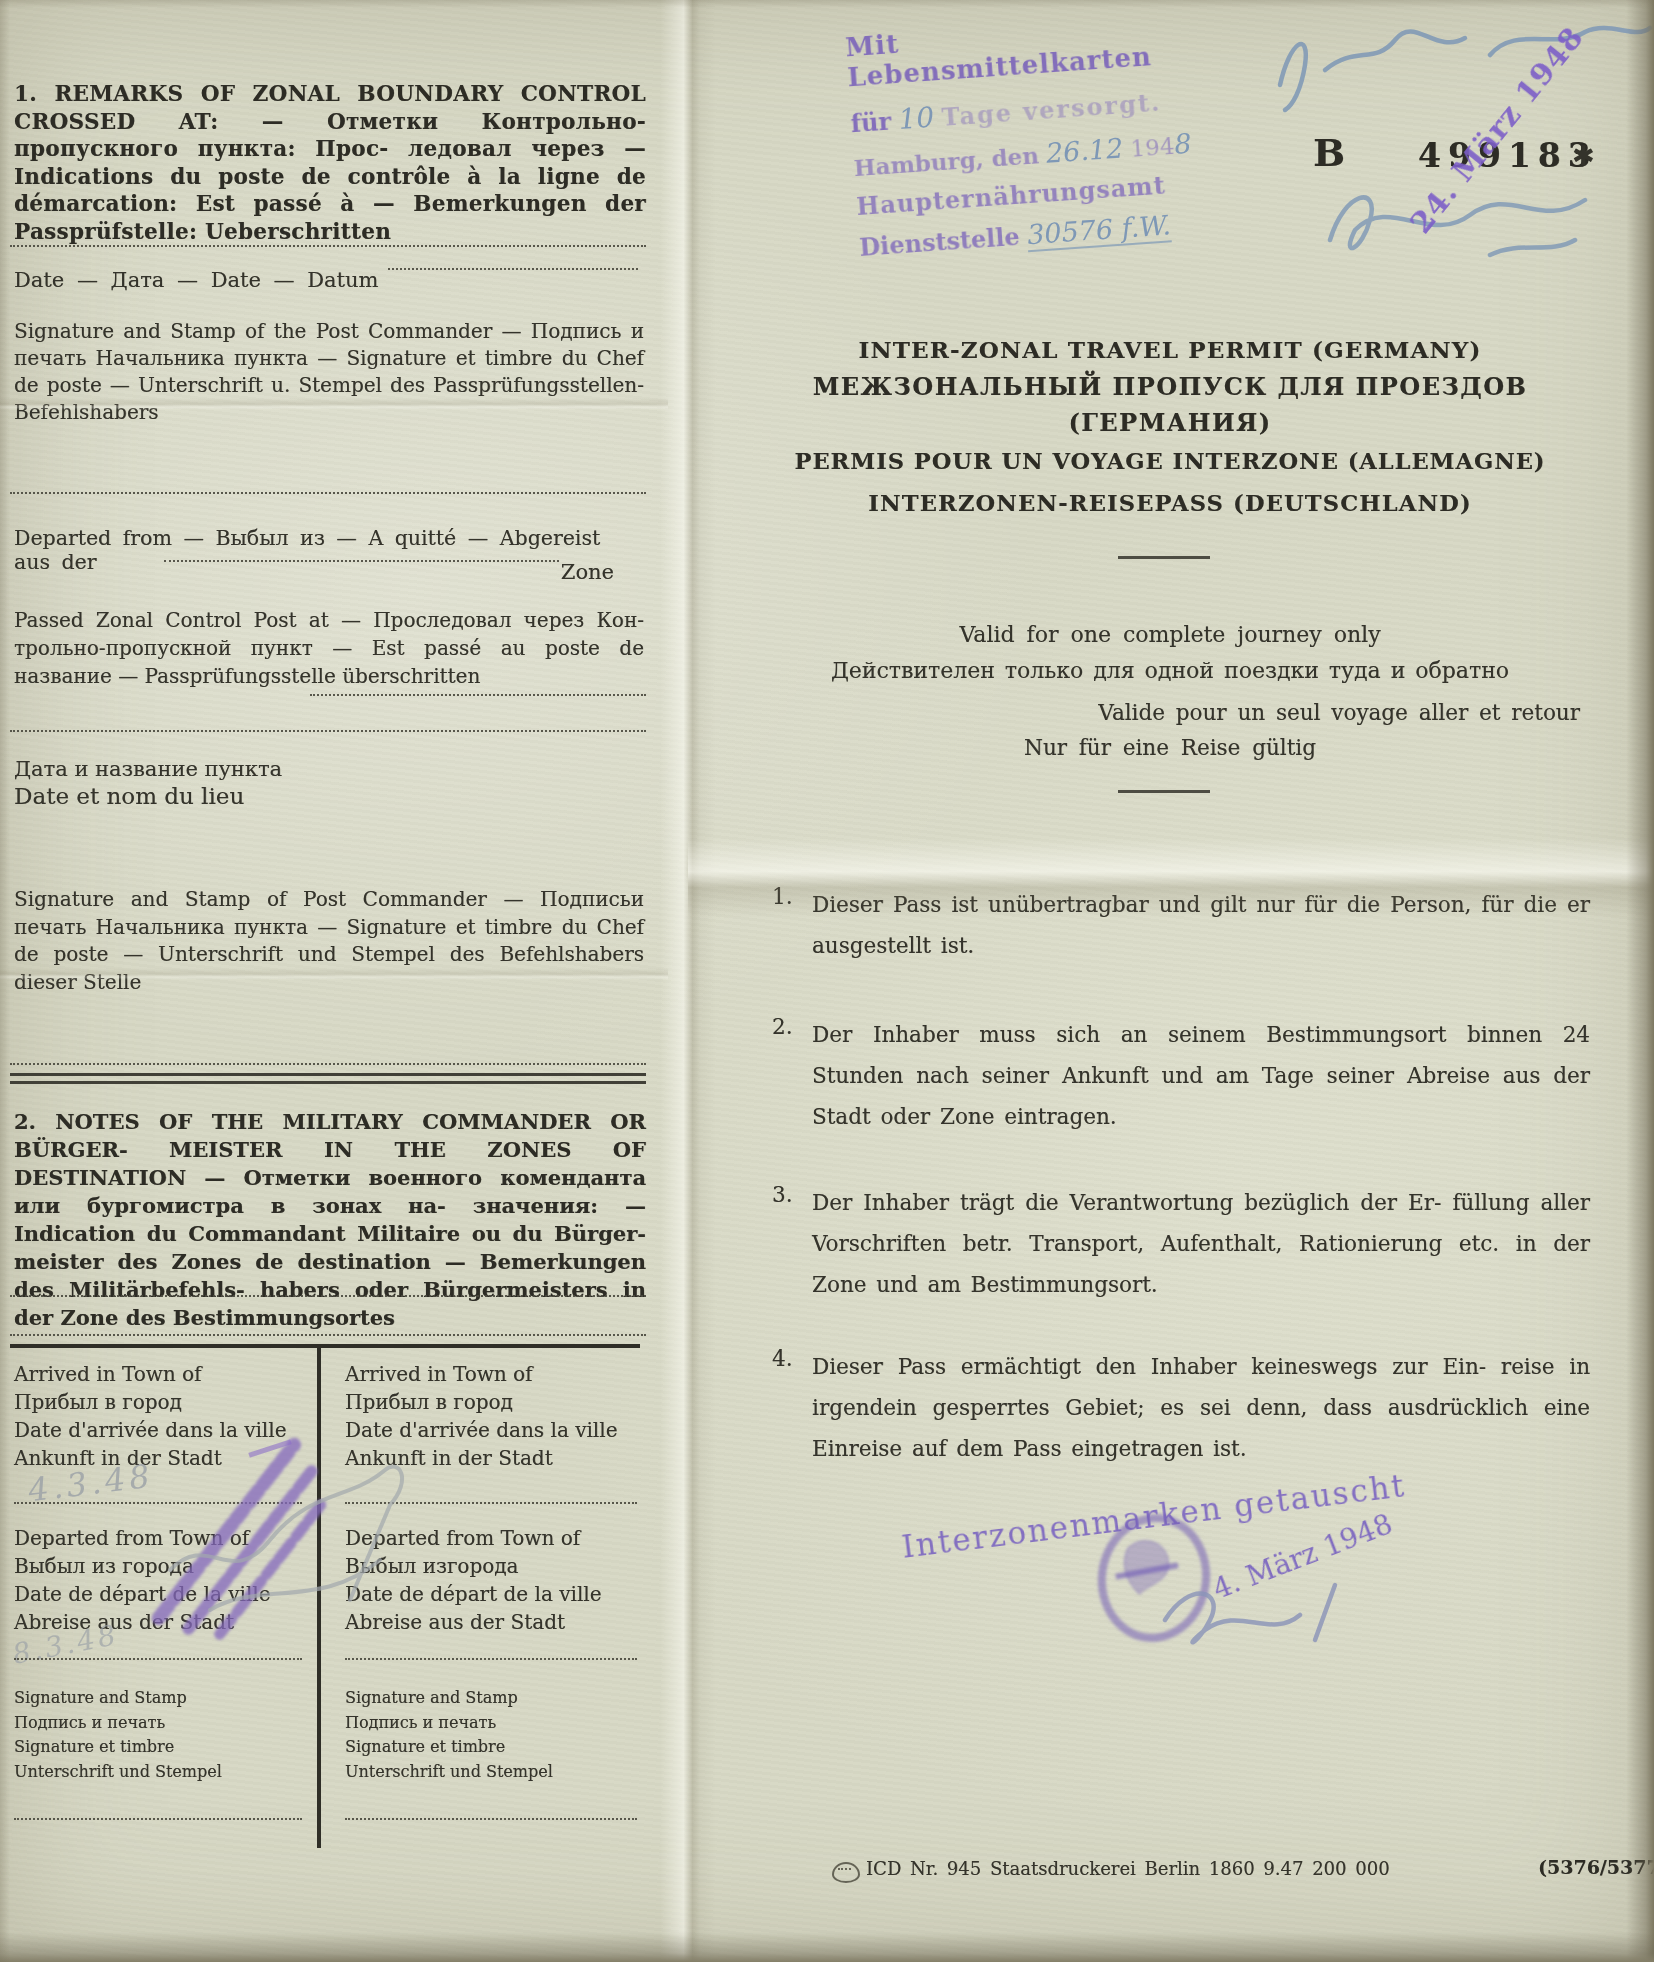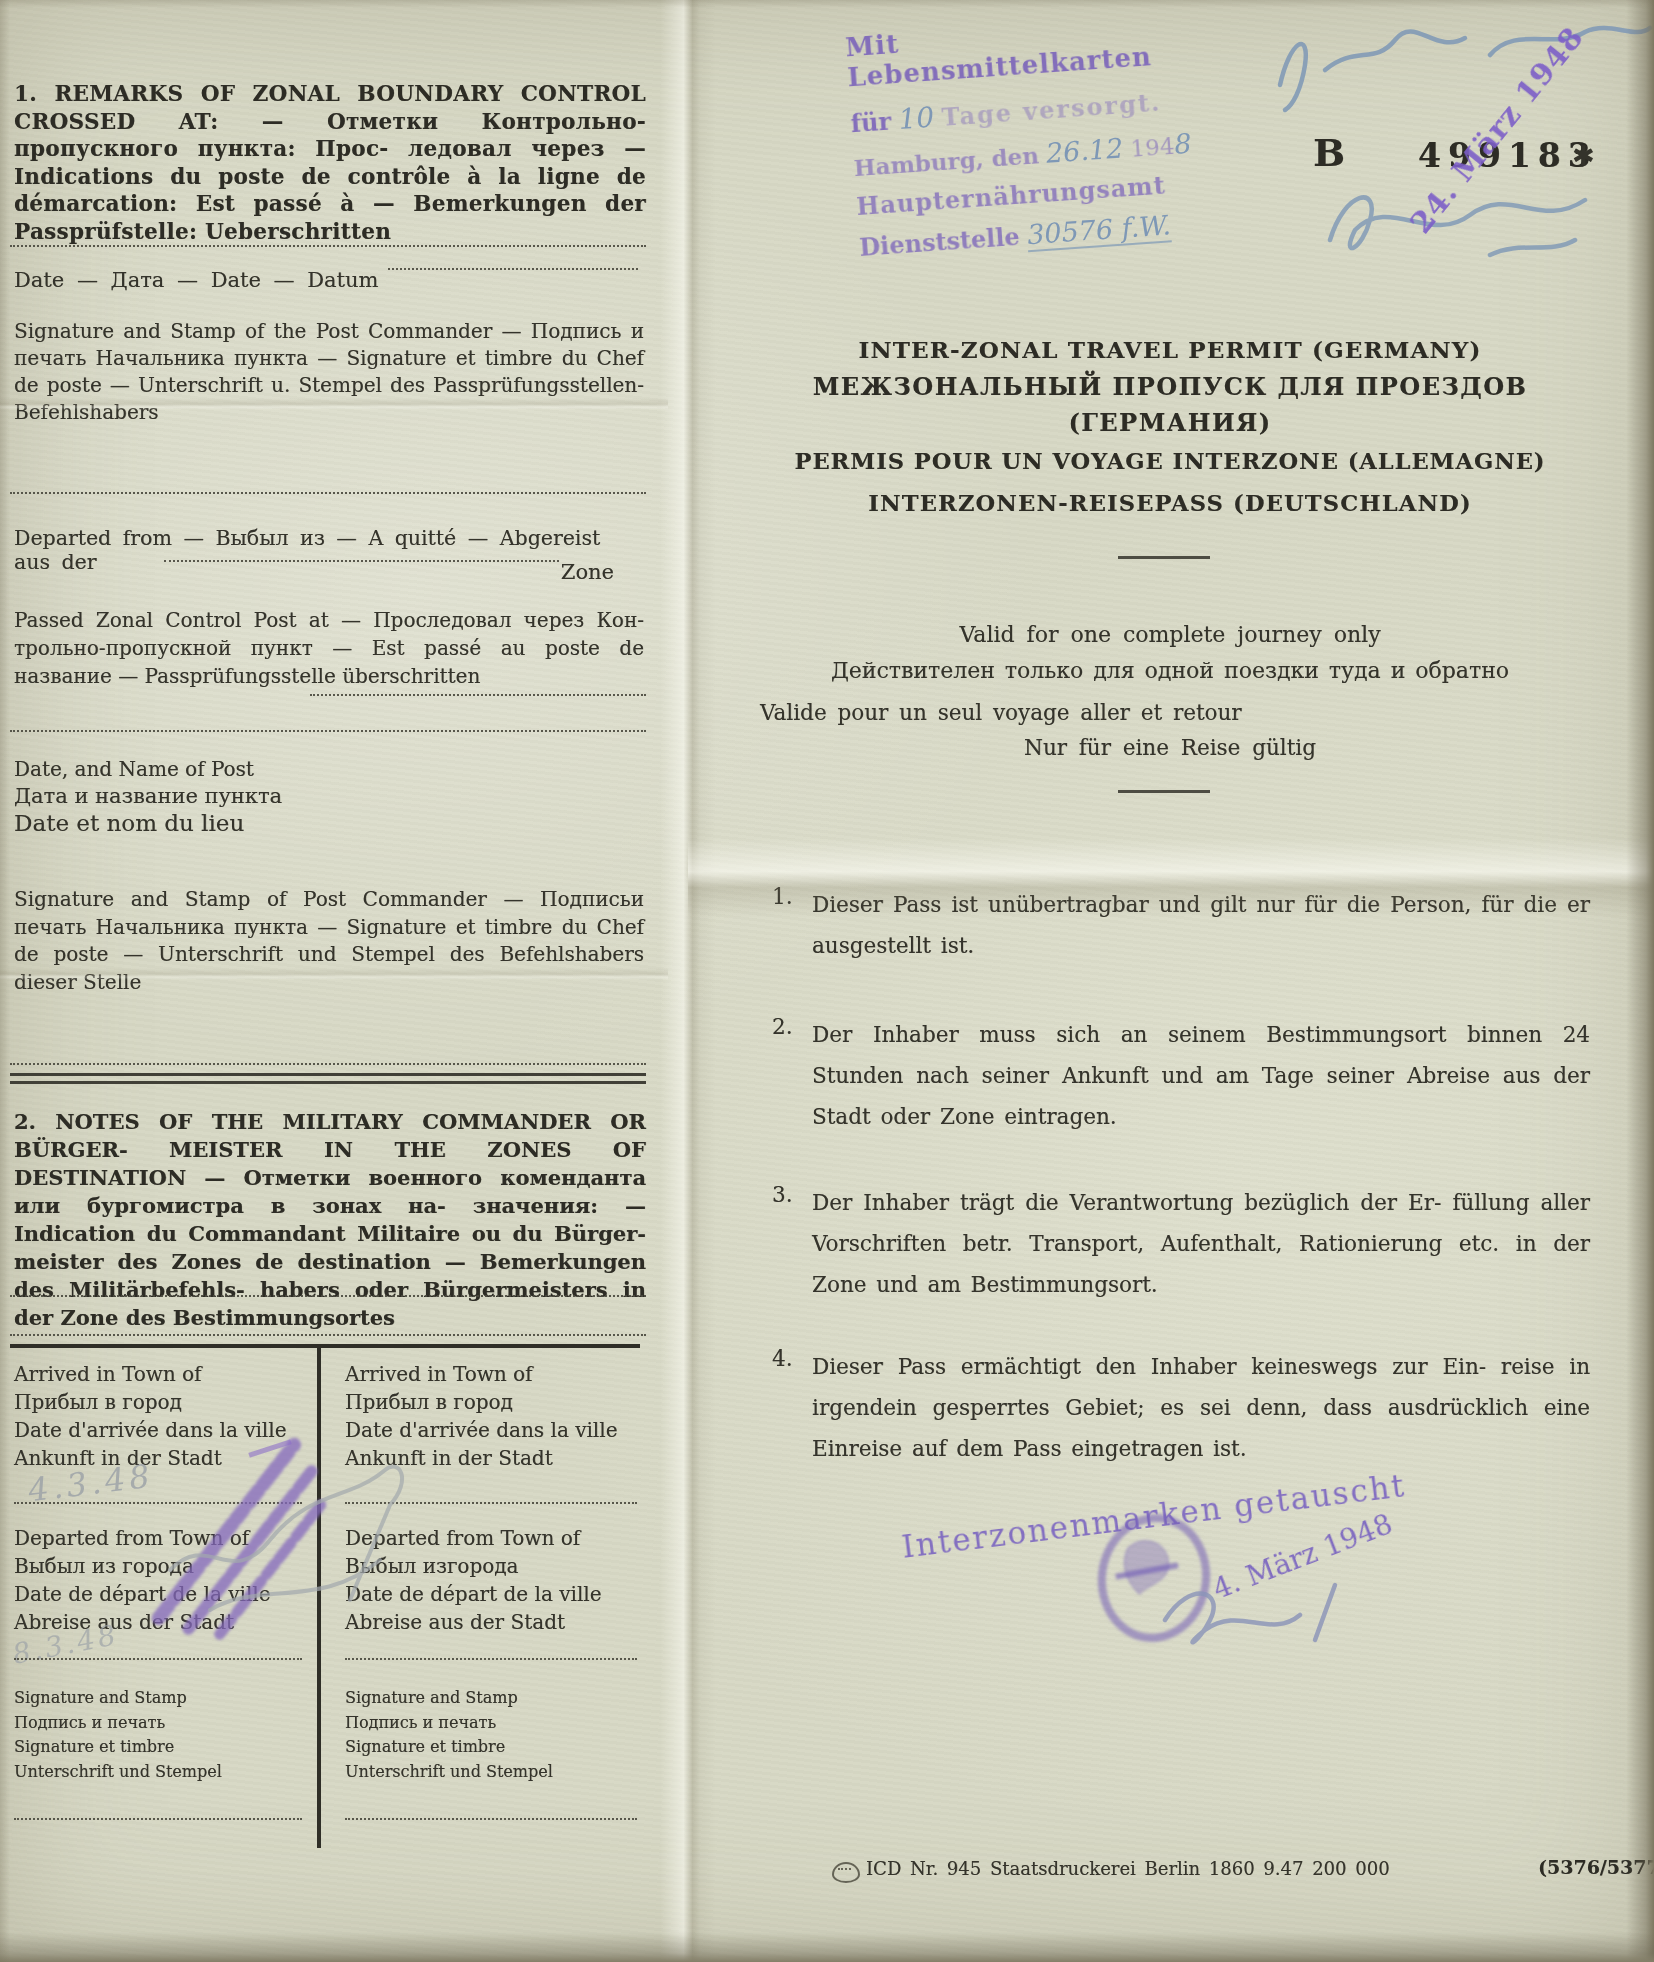--- a/index.html
+++ b/index.html
@@ -60,21 +60,20 @@
   <span class="leader"></span>
   <span class="ink" style="font-size:21px;">Zone</span>
 </div>
 
 <div class="abs ink jtext" style="left:14px;top:606px;width:630px;font-size:20px;line-height:28px;">Passed Zonal Control Post at  —  Проследовал через Кон- трольно-пропускной пункт — Est passé au poste de название — Passprüfungsstelle überschritten</div>
 
 <div class="abs dotted-rule" style="left:310px;top:694px;width:336px;"></div>
 <div class="abs dotted-rule" style="left:10px;top:730px;width:636px;"></div>
 
 <div class="abs" style="left:14px;top:756px;width:630px;">
-  <div class="ink" style="font-size:20px;line-height:27px;">Date, and Name of Post</div>
   <div class="ink" style="font-size:21px;line-height:27px;">Дата и название пункта</div>
   <div class="ink" style="font-size:23px;line-height:27px;">Date et nom du lieu</div>
 </div>
 
 <div class="abs ink jtext" style="left:14px;top:886px;width:630px;font-size:20px;line-height:27.5px;">Signature and Stamp of Post Commander — Подписьи печать Начальника пункта — Signature et timbre du Chef de poste — Unterschrift und Stempel des Befehlshabers dieser Stelle</div>
 
 <div class="abs dotted-rule" style="left:10px;top:1063px;width:636px;"></div>
 <div class="abs dbl-rule" style="left:10px;top:1073px;width:636px;"></div>
 
 <div class="abs ink bold jtext" style="left:14px;top:1108px;width:632px;font-size:21px;line-height:28px;">2. NOTES OF THE MILITARY COMMANDER OR BÜRGER- MEISTER IN THE ZONES OF DESTINATION — Отметки военного коменданта или бургомистра в зонах на- значения: — Indication du Commandant Militaire ou du Bürger- meister des Zones de destination — Bemerkungen des Militärbefehls- habers oder Bürgermeisters in der Zone des Bestimmungsortes</div>
@@ -192,21 +191,21 @@
 <div class="abs ink bold" style="left:760px;top:336px;width:820px;text-align:center;font-size:23px;letter-spacing:1.2px;">INTER-ZONAL TRAVEL PERMIT (GERMANY)</div>
 <div class="abs ink bold" style="left:760px;top:372px;width:820px;text-align:center;font-size:24px;letter-spacing:1.5px;">МЕЖЗОНАЛЬНЫЙ ПРОПУСК ДЛЯ ПРОЕЗДОВ</div>
 <div class="abs ink bold" style="left:760px;top:408px;width:820px;text-align:center;font-size:24px;letter-spacing:1.5px;">(ГЕРМАНИЯ)</div>
 <div class="abs ink bold" style="left:760px;top:448px;width:820px;text-align:center;font-size:22.5px;letter-spacing:1px;">PERMIS POUR UN VOYAGE INTERZONE (ALLEMAGNE)</div>
 <div class="abs ink bold" style="left:760px;top:490px;width:820px;text-align:center;font-size:22.5px;letter-spacing:1.2px;">INTERZONEN-REISEPASS (DEUTSCHLAND)</div>
 
 <div class="abs" style="left:1118px;top:556px;width:92px;border-top:3.5px solid #35342c;opacity:.85;"></div>
 
 <div class="abs ink" style="left:760px;top:622px;width:820px;text-align:center;font-size:22px;word-spacing:5px;">Valid for one complete journey only</div>
 <div class="abs ink" style="left:760px;top:658px;width:820px;text-align:center;font-size:22px;word-spacing:3px;">Действителен только для одной поездки туда и обратно</div>
-<div class="abs ink" style="left:760px;top:700px;width:820px;text-align:left;font-size:21.5px;word-spacing:4px;">Valide pour un seul voyage aller et retour</div>
+<div class="abs ink" style="left:760px;top:700px;width:820px;text-align:right;font-size:21.5px;word-spacing:4px;">Valide pour un seul voyage aller et retour</div>
 <div class="abs ink" style="left:760px;top:735px;width:820px;text-align:center;font-size:21.5px;word-spacing:5px;">Nur für eine Reise gültig</div>
 
 <div class="abs" style="left:1118px;top:790px;width:92px;border-top:3.5px solid #35342c;opacity:.85;"></div>
 
 <div class="abs" style="left:772px;top:884px;width:818px;">
   <span class="abs ink" style="left:0;top:0;font-size:21.5px;">1.</span>
   <div class="ink jtext" style="margin-left:40px;font-size:21.5px;line-height:41px;word-spacing:3px;">Dieser Pass ist unübertragbar und gilt nur für die Person, für die er ausgestellt ist.</div>
 </div>
 <div class="abs" style="left:772px;top:1014px;width:818px;">
   <span class="abs ink" style="left:0;top:0;font-size:21.5px;">2.</span>

